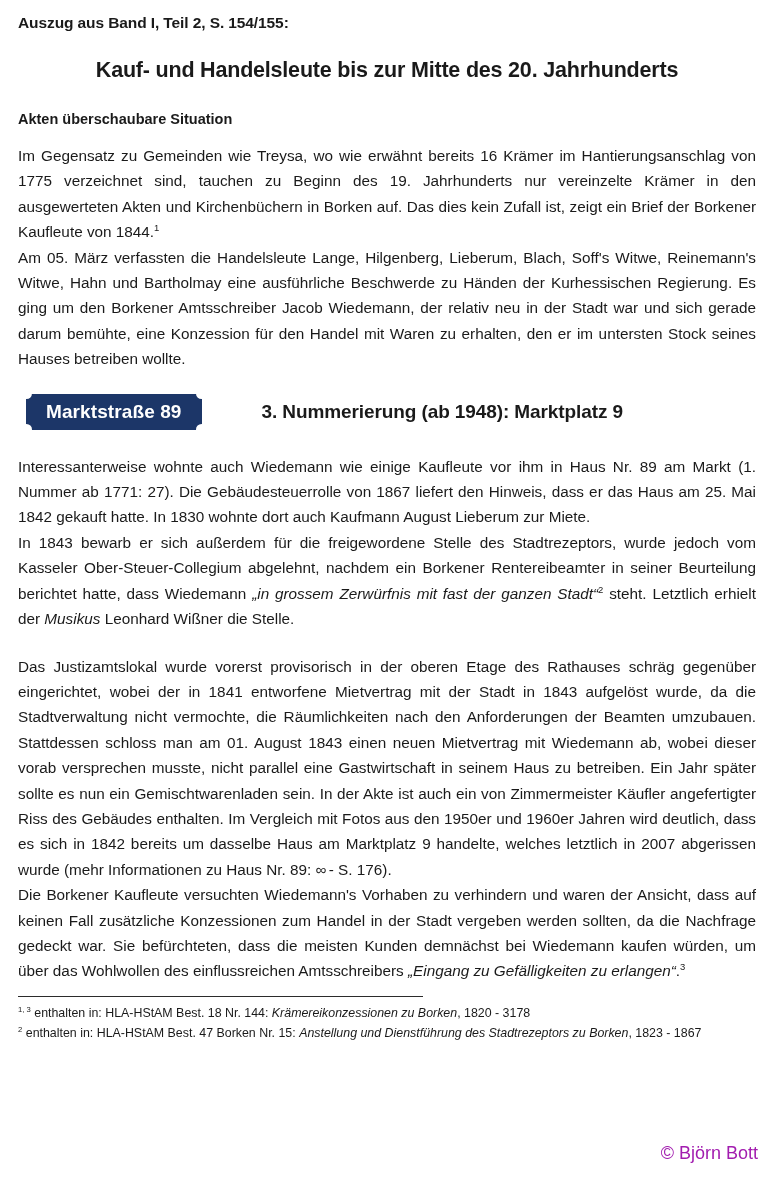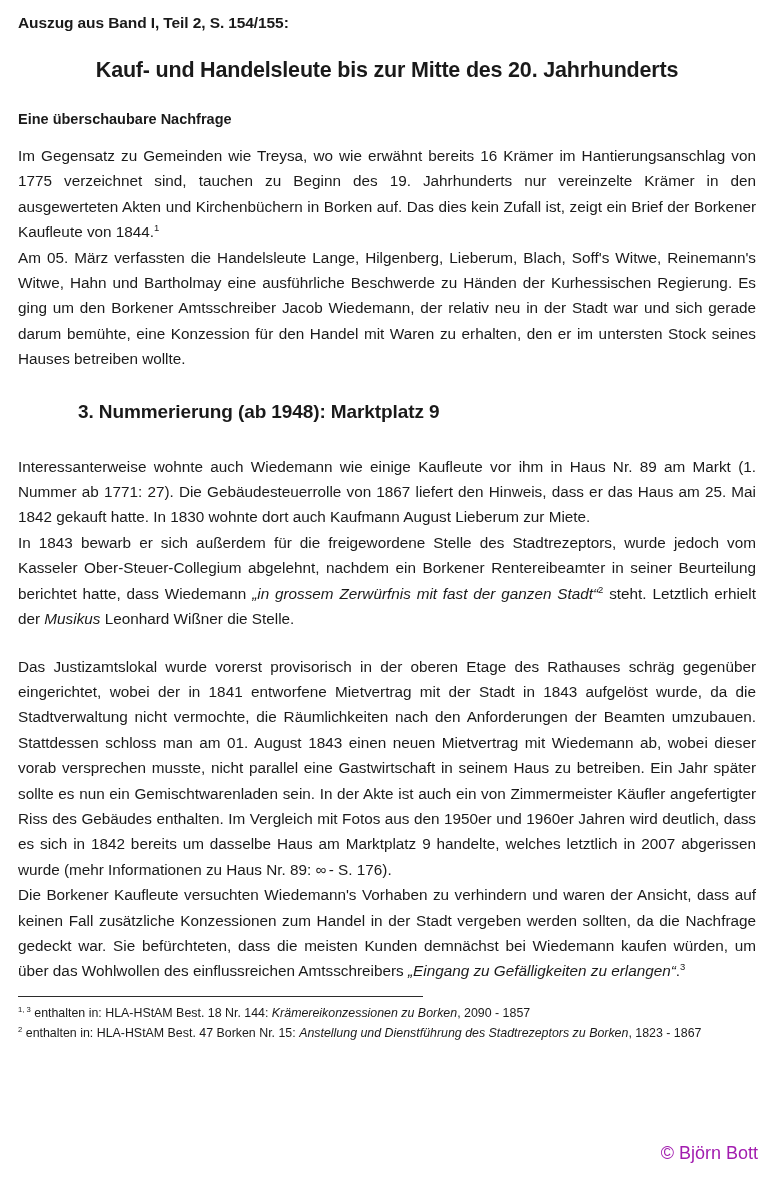--- a/index.html
+++ b/index.html
@@ -133,43 +133,50 @@
 </style>
 </head>
 <body>
 
 <div class="page">
 
   <div class="kicker">Auszug aus Band I, Teil 2, S. 154/155:</div>
 
   <h1 class="doc-title">Kauf- und Handelsleute bis zur Mitte des 20. Jahrhunderts</h1>
 
-  <div class="subhead">Eine überschaubare Nachfrage</div>
+  <div class="subhead">Akten überschaubare Situation</div>
 
   <p class="para"><span>Im Gegensatz zu Gemeinden wie Treysa, wo wie erwähnt bereits 16 Krämer im Hantierungsanschlag von 1775 verzeichnet sind, tauchen zu Beginn des 19. Jahrhunderts nur vereinzelte Krämer in den ausgewerteten Akten und Kirchenbüchern in Borken auf. Das dies kein Zufall ist, zeigt ein Brief der Borkener Kaufleute von 1844.</span><sup>1</sup></p>
 
   <p class="para">Am 05. März verfassten die Handelsleute Lange, Hilgenberg, Lieberum, Blach, Soff's Witwe, Reinemann's Witwe, Hahn und Bartholmay eine ausführliche Beschwerde zu Händen der Kurhessischen Regierung. Es ging um den Borkener Amtsschreiber Jacob Wiedemann, der relativ neu in der Stadt war und sich gerade darum bemühte, eine Konzession für den Handel mit Waren zu erhalten, den er im untersten Stock seines Hauses betreiben wollte.</p>
 
   <div class="sign-row">
+    <div class="street-sign">
+      <span class="notch tl"></span>
+      <span class="notch tr"></span>
+      <span class="notch bl"></span>
+      <span class="notch br"></span>
+      <span>Marktstraße 89</span>
+    </div>
     <div class="section-title">3. Nummerierung (ab 1948): Marktplatz 9</div>
   </div>
 
   <p class="para">Interessanterweise wohnte auch Wiedemann wie einige Kaufleute vor ihm in Haus Nr. 89 am Markt (1. Nummer ab 1771: 27). Die Gebäudesteuerrolle von 1867 liefert den Hinweis, dass er das Haus am 25. Mai 1842 gekauft hatte. In 1830 wohnte dort auch Kaufmann August Lieberum zur Miete.</p>
 
 
   <p class="para"><span>In 1843 bewarb er sich außerdem für die freigewordene Stelle des Stadtrezeptors, wurde jedoch vom Kasseler Ober-Steuer-Collegium abgelehnt, nachdem ein Borkener Rentereibeamter in seiner Beurteilung berichtet hatte, dass Wiedemann </span><span class="ital">„in grossem Zerwürfnis mit fast der ganzen Stadt“</span><sup>2</sup><span> steht. Letztlich erhielt der </span><span class="ital">Musikus</span><span> Leonhard Wißner die Stelle.</span></p>
 
   <div class="block-gap-lg"></div>
 
   <p class="para"><span>Das Justizamtslokal wurde vorerst provisorisch in der oberen Etage des Rathauses schräg gegenüber eingerichtet, wobei der in 1841 entworfene Mietvertrag mit der Stadt in 1843 aufgelöst wurde, da die Stadtverwaltung nicht vermochte, die Räumlichkeiten nach den Anforderungen der Beamten umzubauen. Stattdessen schloss man am 01. August 1843 einen neuen Mietvertrag mit Wiedemann ab, wobei dieser vorab versprechen musste, nicht parallel eine Gastwirtschaft in seinem Haus zu betreiben. Ein Jahr später sollte es nun ein Gemischtwarenladen sein. In der Akte ist auch ein von Zimmermeister Käufler angefertigter Riss des Gebäudes enthalten. Im Vergleich mit Fotos aus den 1950er und 1960er Jahren wird deutlich, dass es sich in 1842 bereits um dasselbe Haus am Marktplatz 9 handelte, welches letztlich in 2007 abgerissen wurde (mehr Informationen zu Haus Nr. 89: </span><span class="oo-glyph">∞</span><span> - S. 176).</span></p>
 
   <p class="para"><span>Die Borkener Kaufleute versuchten Wiedemann's Vorhaben zu verhindern und waren der Ansicht, dass auf keinen Fall zusätzliche Konzessionen zum Handel in der Stadt vergeben werden sollten, da die Nachfrage gedeckt war. Sie befürchteten, dass die meisten Kunden demnächst bei Wiedemann kaufen würden, um über das Wohlwollen des einflussreichen Amtsschreibers </span><span class="ital">„Eingang zu Gefälligkeiten zu erlangen“</span><span>.</span><sup>3</sup></p>
 
   <div class="fn-rule"></div>
 
   <div class="footnotes">
-    <div class="fn"><sup>1, 3</sup> <span>enthalten in: HLA-HStAM Best. 18 Nr. 144: </span><span class="ital">Krämereikonzessionen zu Borken</span><span>, 2090 - 1857</span></div>
+    <div class="fn"><sup>1, 3</sup> <span>enthalten in: HLA-HStAM Best. 18 Nr. 144: </span><span class="ital">Krämereikonzessionen zu Borken</span><span>, 1820 - 3178</span></div>
 
     <div class="fn"><sup>2</sup> <span>enthalten in: HLA-HStAM Best. 47 Borken Nr. 15: </span><span class="ital">Anstellung und Dienstführung des Stadtrezeptors zu Borken</span><span>, 1823 - 1867</span></div>
   </div>
 
   <div class="credit">© Björn Bott</div>
 </div>
 
 </body></html>

